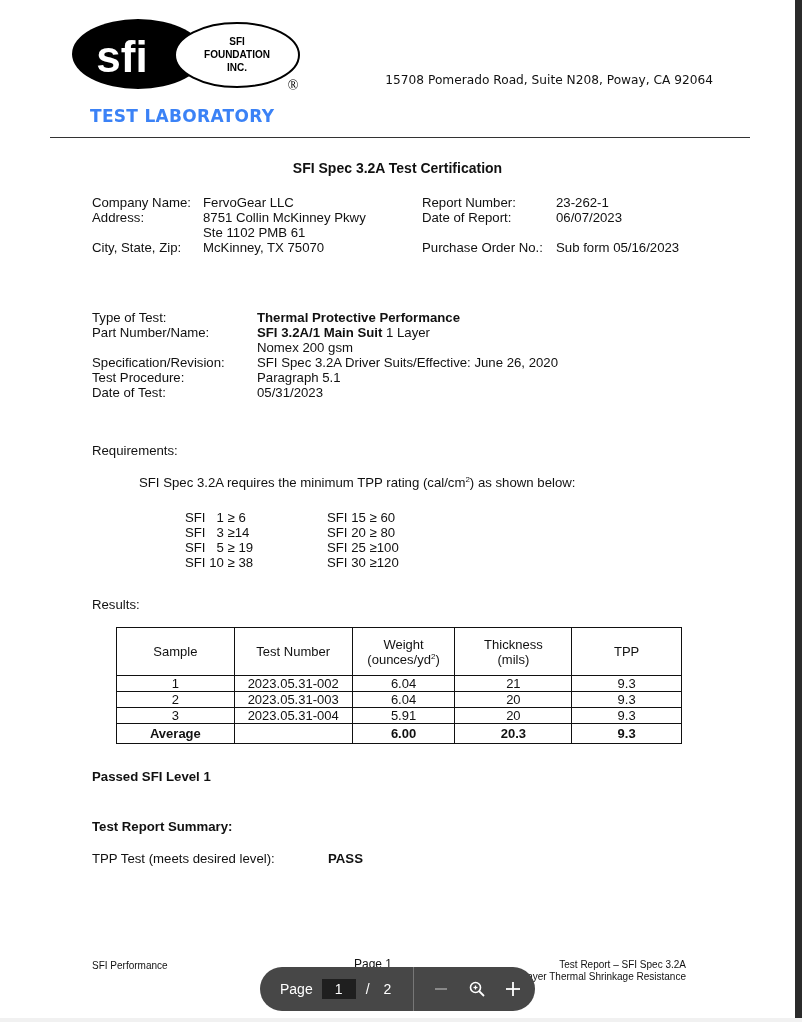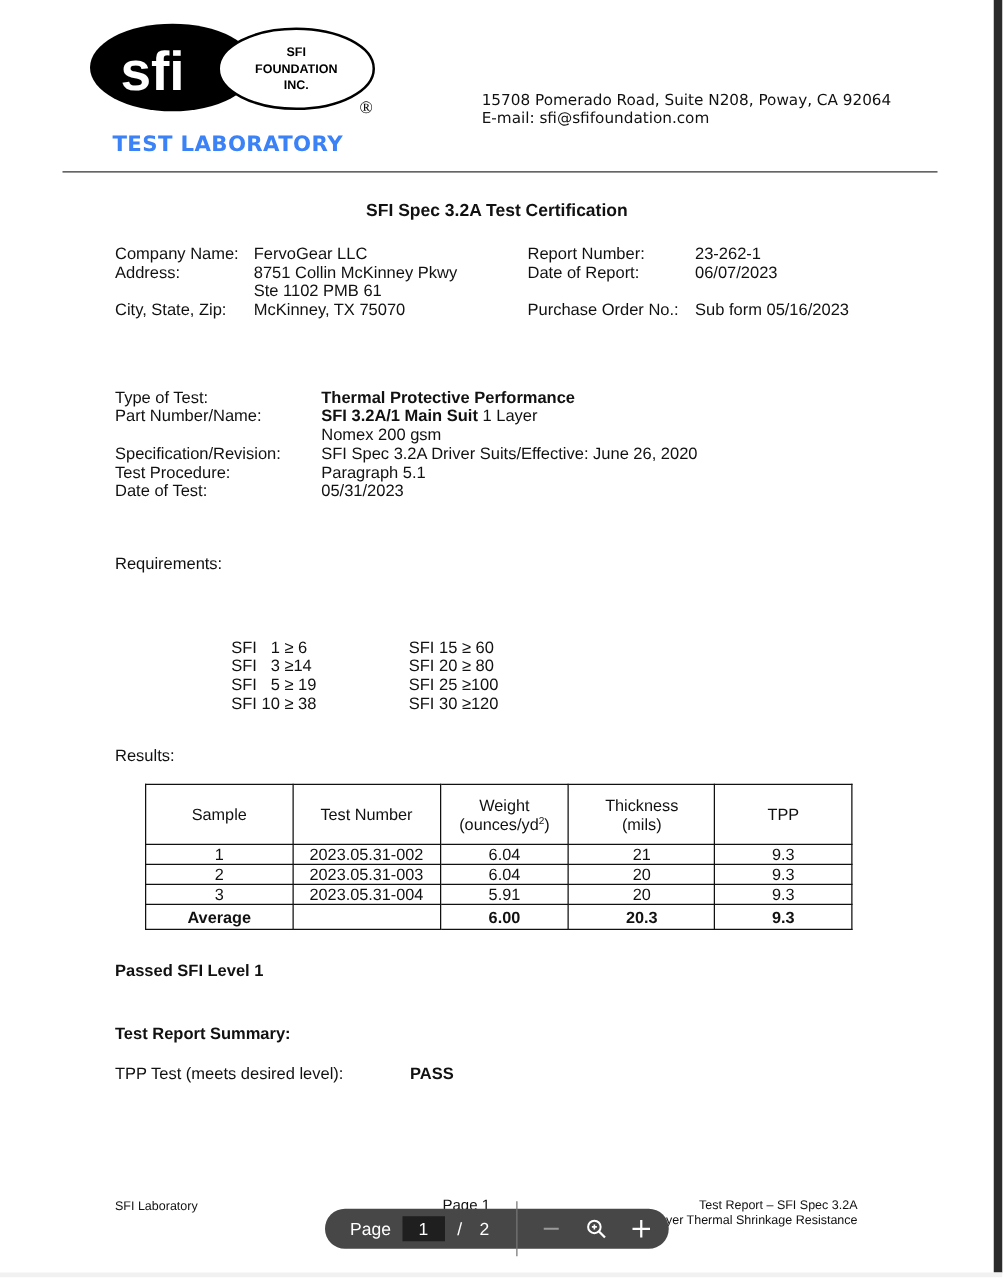--- a/index.html
+++ b/index.html
@@ -20,21 +20,21 @@
 
   table.results { position:absolute; left:116px; top:627px; width:566px; border-collapse:collapse; font-size:13px; }
   table.results td, table.results th { border:1px solid #111; text-align:center; padding:0; font-weight:normal; line-height:15px; }
   table.results th { height:47px; }
   table.results td { height:15px; }
   table.results tr.avg td { font-weight:bold; height:19px; }
   sup { font-size:8px; vertical-align:5px; line-height:0; }
 
   .footer { position:absolute; font-size:10px; line-height:12px; white-space:nowrap; }
 
-  .pager { position:absolute; left:260px; top:967px; width:275px; height:32px; background:#474747; border-radius:22px; color:#fff; display:flex; align-items:center; font-size:14px; }
+  .pager { position:absolute; left:260px; top:967px; width:275px; height:44px; background:#474747; border-radius:22px; color:#fff; display:flex; align-items:center; font-size:14px; }
   .pager .lbl { margin-left:20px; }
   .pager .pnum { margin-left:9px; width:34px; height:20px; background:#1f1f1f; color:#fff; text-align:center; line-height:20px; border:none; font-size:14px; font-family:"Liberation Sans", sans-serif; padding:0; }
   .pager .sep { margin-left:10px; }
   .pager .tot { margin-left:14px; }
   .pager .div { width:1px; height:44px; background:#777; margin-left:22px; }
   .pager .zbtn { width:30px; height:30px; display:flex; align-items:center; justify-content:center; cursor:pointer; }
 </style>
 </head>
 <body>
 
@@ -46,21 +46,20 @@
     <text x="50" y="54" text-anchor="middle" fill="#fff" font-family="Liberation Sans, sans-serif" font-weight="bold" font-size="44">sfi</text>
     <text x="165" y="27" text-anchor="middle" fill="#000" font-family="Liberation Sans, sans-serif" font-weight="bold" font-size="10">SFI</text>
     <text x="165" y="40" text-anchor="middle" fill="#000" font-family="Liberation Sans, sans-serif" font-weight="bold" font-size="10">FOUNDATION</text>
     <text x="165" y="53" text-anchor="middle" fill="#000" font-family="Liberation Sans, sans-serif" font-weight="bold" font-size="10">INC.</text>
     <text x="221" y="72" text-anchor="middle" fill="#000" font-family="Liberation Serif, serif" font-size="14">®</text>
   </svg>
   <div class="lab-title">TEST LABORATORY</div>
 
   <div class="addr">
     <div>15708 Pomerado Road, Suite N208, Poway, CA 92064</div>
-    <div>E-mail: sfi@sfifoundation.com</div>
   </div>
   <div class="hr"></div>
 
   <div class="title">SFI Spec 3.2A Test Certification</div>
 
   <div class="t" style="left:92px; top:195px;">Company Name:</div>
   <div class="t" style="left:203px; top:195px;">FervoGear LLC</div>
   <div class="t" style="left:92px; top:210px;">Address:</div>
   <div class="t" style="left:203px; top:210px;">8751 Collin McKinney Pkwy</div>
   <div class="t" style="left:203px; top:225px;">Ste 1102 PMB 61</div>
@@ -80,20 +79,21 @@
   <div class="t" style="left:257px; top:325px;"><span class="b">SFI 3.2A/1 Main Suit</span><span style="white-space:pre;"> 1 Layer</span></div>
   <div class="t" style="left:257px; top:340px;">Nomex 200 gsm</div>
   <div class="t" style="left:92px; top:355px;">Specification/Revision:</div>
   <div class="t" style="left:257px; top:355px;">SFI Spec 3.2A Driver Suits/Effective: June 26, 2020</div>
   <div class="t" style="left:92px; top:370px;">Test Procedure:</div>
   <div class="t" style="left:257px; top:370px;">Paragraph 5.1</div>
   <div class="t" style="left:92px; top:385px;">Date of Test:</div>
   <div class="t" style="left:257px; top:385px;">05/31/2023</div>
 
   <div class="t" style="left:92px; top:443px;">Requirements:</div>
+  <div class="t" style="left:139px; top:475px;"><span>SFI Spec 3.2A requires the minimum TPP rating (cal/cm</span><sup>2</sup><span>) as shown below:</span></div>
 
   <div class="t" style="left:185px; top:510px; white-space:pre;">SFI   1 ≥ 6</div>
   <div class="t" style="left:185px; top:525px; white-space:pre;">SFI   3 ≥14</div>
   <div class="t" style="left:185px; top:540px; white-space:pre;">SFI   5 ≥ 19</div>
   <div class="t" style="left:185px; top:555px; white-space:pre;">SFI 10 ≥ 38</div>
   <div class="t" style="left:327px; top:510px;">SFI 15 ≥ 60</div>
   <div class="t" style="left:327px; top:525px;">SFI 20 ≥ 80</div>
   <div class="t" style="left:327px; top:540px;">SFI 25 ≥100</div>
   <div class="t" style="left:327px; top:555px;">SFI 30 ≥120</div>
 
@@ -144,21 +144,21 @@
       <td>9.3</td>
     </tr>
   </tbody>
     </table>
 
   <div class="t b" style="left:92px; top:769px;">Passed SFI Level 1</div>
   <div class="t b" style="left:92px; top:819px;">Test Report Summary:</div>
   <div class="t" style="left:92px; top:851px;">TPP Test (meets desired level):</div>
   <div class="t b" style="left:328px; top:851px;">PASS</div>
 
-  <div class="footer" style="left:92px; top:960px;">SFI Laboratory</div>
+  <div class="footer" style="left:92px; top:960px;">SFI Performance</div>
   <div class="footer" style="left:354px; top:958px; font-size:12px;">Page 1</div>
   <div class="footer" style="right:97px; top:959px; text-align:right;">Test Report – SFI Spec 3.2A</div>
   <div class="footer" style="right:97px; top:971px; text-align:right;">TPP &amp; Multiple Layer Thermal Shrinkage Resistance</div>
 </div>
 
 <div class="right-bar"></div>
 <div class="bottom-strip"></div>
 
 <div class="pager">
   <span class="lbl">Page</span>

